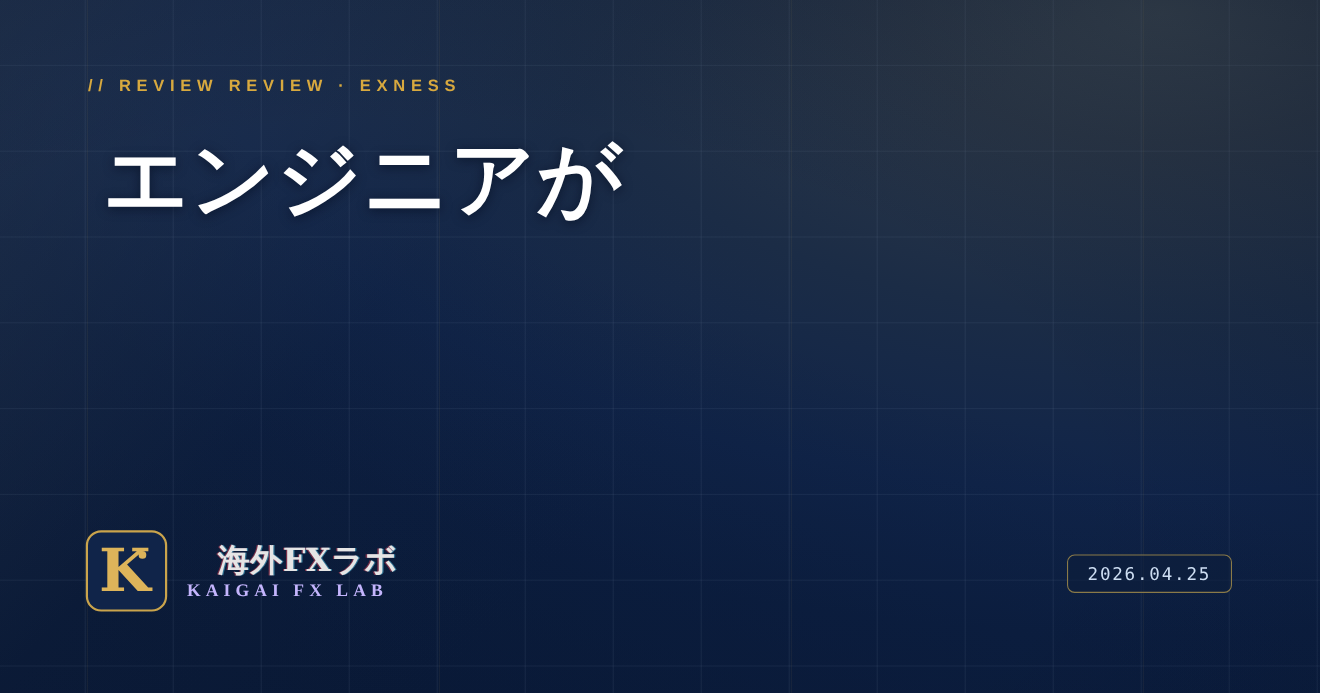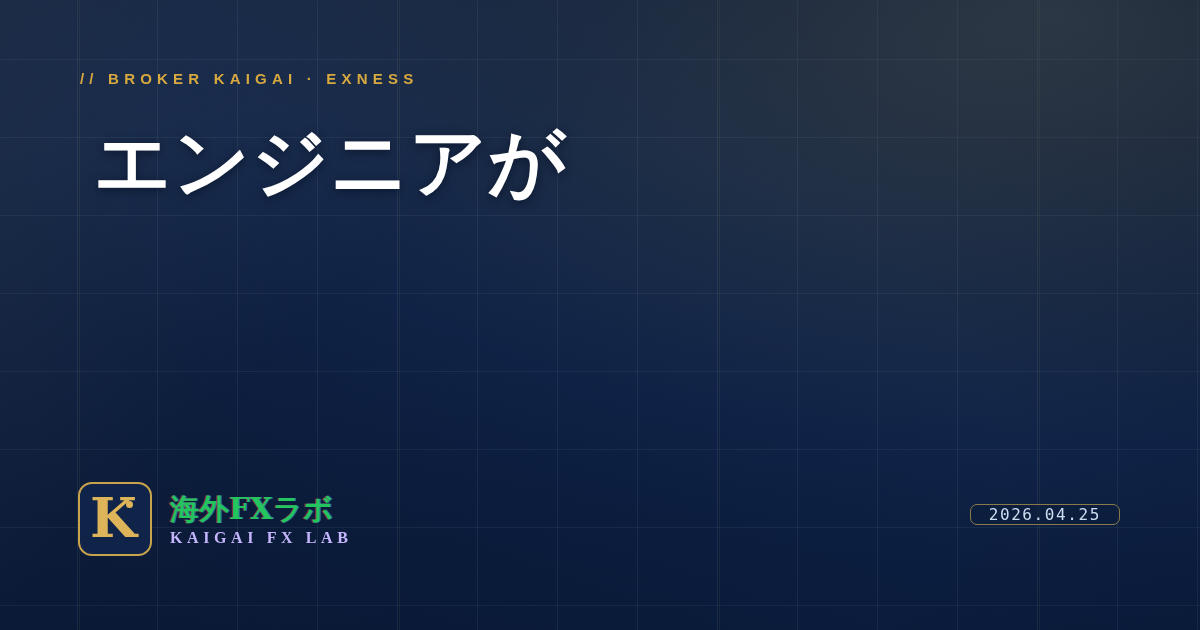--- a/index.html
+++ b/index.html
@@ -134,41 +134,42 @@
     top: 17px;
     right: 17px;
   }
   .logo-text { display: flex; flex-direction: column; justify-content: center; }
   .logo-title {
     position: relative;
     font-family: "DejaVu Serif", "Liberation Serif", serif;
     font-weight: 700;
     font-size: 29px;
     line-height: 34px;
-    color: #22c55e;
+    color: #e5e5e5;
     letter-spacing: 0.5px;
     text-shadow: -1.2px 0 rgba(255,70,90,0.45), 1.2px 0 rgba(90,220,255,0.45);
     white-space: nowrap;
+    margin-left: 28px;
   }
   .logo-sub {
     margin-top: 3px;
     font-family: Liberation Serif, serif;
     font-size: 16px;
     font-weight: 700;
     letter-spacing: 4.6px;
     color: #c4b5fd;
     white-space: nowrap;
   }
 
   
   .date-badge {
     position: absolute;
     right: 80px;
     top: 504px;
-    height: 21px;
+    height: 35px;
     padding: 0 18px;
     display: flex;
     align-items: center;
     justify-content: center;
     border: 1px solid #8a7a48;
     border-radius: 7px;
     background: rgba(13,29,58,0.55);
     font-family: "DejaVu Sans Mono", "Liberation Mono", monospace;
     font-size: 16px;
     letter-spacing: 1.6px;
@@ -182,21 +183,21 @@
 <div class="stage">
 
   <div class="bg-base"></div>
   <div class="bg-tint"></div>
   <div class="bg-grid"></div>
   <div class="bg-grid-gold"></div>
   <div class="bg-vignette"></div>
 
   <div class="content">
 
-    <div class="eyebrow">// BROKER KAIGAI · EXNESS</div>
+    <div class="eyebrow">// REVIEW REVIEW · EXNESS</div>
 
     <div class="headline">
       <div class="hl-line">エンジニアが</div>
     </div>
 
     <div class="logo-block">
       <div class="logo-mark">
         <span class="logo-k">K</span>
         <span class="logo-dot"></span>
       </div>

